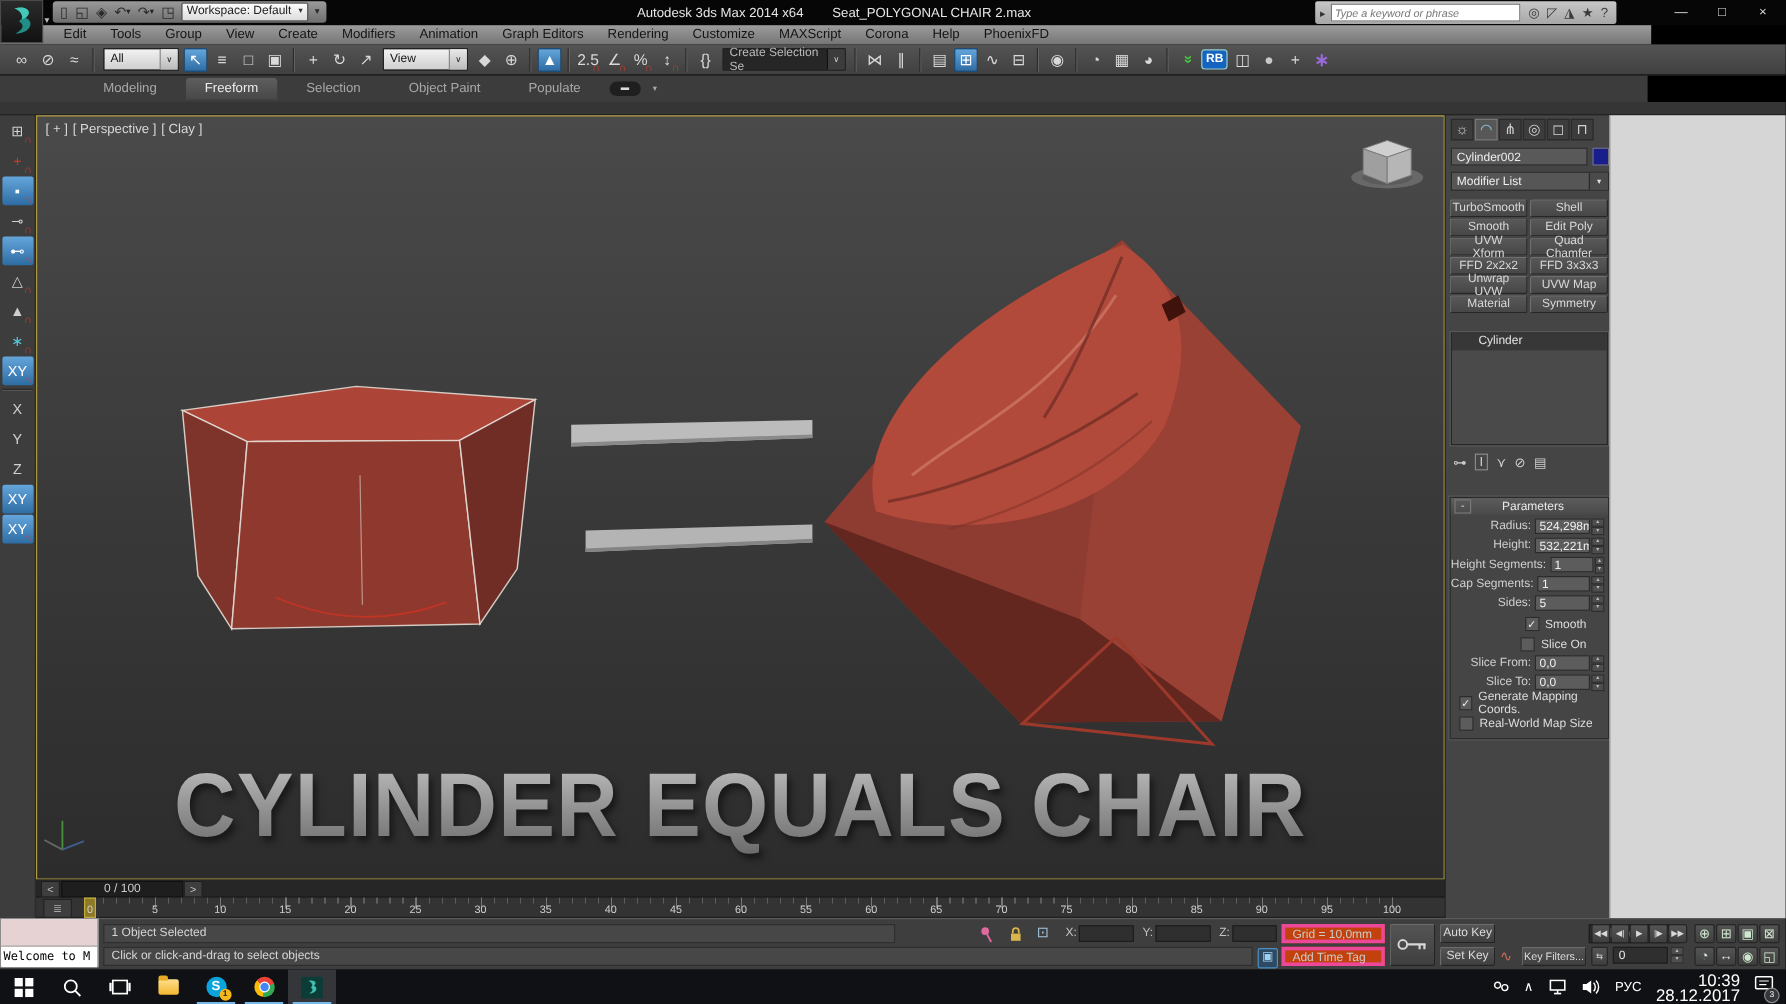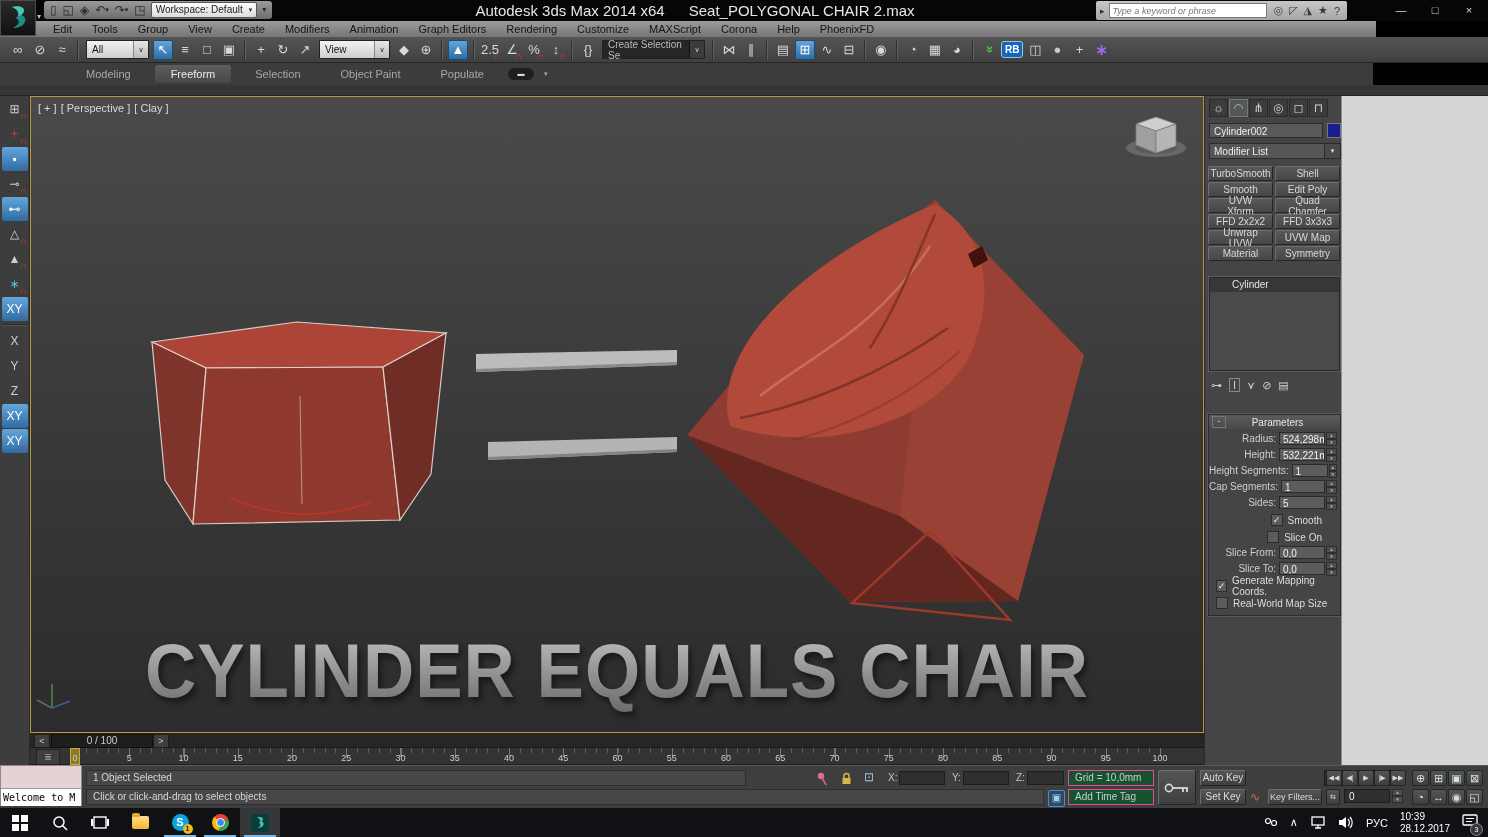--- a/index.html
+++ b/index.html
@@ -10,21 +10,21 @@
   #titlebar{left:0;top:0;width:1488px;height:21px;background:#060606;}
   #logo{left:0;top:0;width:36px;height:36px;background:linear-gradient(#2b2b2b,#111);border:1px solid #4a4a4a;box-sizing:border-box;z-index:50;}
   #logo svg{display:block;margin:3px auto;}
   #logo-dd{left:37px;top:12px;color:#bbb;font-size:8px;z-index:51;}
   #qa{left:44px;top:1px;height:18px;background:linear-gradient(#9a9a9a,#6e6e6e);border-radius:3px;padding:0 6px;gap:5px;z-index:40;}
   .qa-btn{color:#2a2a2a;font-size:12px;line-height:18px;cursor:default;}
   .qa-btn .dd{font-size:7px;vertical-align:2px;color:#222;}
   #workspace-dd{background:linear-gradient(#fdfdfd,#dcdcdc);border:1px solid #555;border-radius:2px;color:#222;
     font-size:10px;height:14px;line-height:14px;padding:0 4px;gap:6px;}
   #workspace-dd .chev{font-size:7px;color:#333;}
-  #title-text{left:300px;top:0;width:790px;height:21px;justify-content:center;gap:24px;color:#e6e6e6;font-size:15px;}
+  #title-text{left:300px;top:0;width:790px;height:21px;justify-content:center;gap:24px;color:#e6e6e6;font-size:11px;}
   #infocenter{left:1096px;top:1px;height:19px;background:linear-gradient(#c7c7c7,#a7a7a7);border-radius:2px;padding:0 4px;gap:4px;}
   #infocenter .tog{color:#333;font-size:9px;}
   #search-input{width:150px;height:13px;border:1px solid #777;background:#fff;font-size:9px;font-style:italic;color:#666;
     font-family:"Liberation Sans",sans-serif;padding:0 3px;}
   .ic-ico{color:#3a3a3a;font-size:11px;padding:0 3px;}
   #win-controls{left:1384px;top:0;height:20px;gap:0;}
   .win-btn{width:34px;height:20px;text-align:center;line-height:20px;color:#ddd;font-size:11px;}
   
   #menubar{left:0;top:21px;width:1376px;height:16px;background:linear-gradient(#9c9c9c,#757575);padding-left:44px;box-sizing:border-box;gap:2px;}
   .menu-item{color:#141414;font-size:11px;padding:0 9px;line-height:16px;}
@@ -104,21 +104,21 @@
   #track-tool{position:absolute;left:6px;top:1px;width:22px;height:14px;background:#3e3e3e;border:1px solid #222;color:#aaa;font-size:9px;text-align:center;line-height:14px;}
   #ticks-minor{position:absolute;left:45px;top:0;width:1088px;height:5px;background:repeating-linear-gradient(90deg,#5d5d5d 0 1px,transparent 1px 10.85px);}
   #ticks-major{position:absolute;left:45px;top:0;width:1088px;height:9px;background:repeating-linear-gradient(90deg,#777 0 1px,transparent 1px 54.25px);}
   #marker0{position:absolute;left:40px;top:0;width:10px;height:17px;background:#8d7a26;border:1px solid #c3ab3e;box-sizing:border-box;}
   .tick-num{position:absolute;top:5px;transform:translateX(-50%);color:#cfcfcf;font-size:9px;}
   
   #statusbar{left:0;top:765px;width:1488px;height:43px;background:#3e3e3e;border-top:1px solid #5a5a5a;box-sizing:border-box;font-size:10px;color:#ccc;}
   .fld-flat{position:absolute;height:16px;background:#474747;border:1px solid #2e2e2e;box-sizing:border-box;line-height:14px;padding-left:6px;color:#d6d6d6;}
   .sb-lbl{position:absolute;color:#c3c3c3;}
   .sb-fld{position:absolute;height:14px;background:#2f2f2f;border:1px solid #1d1d1d;box-sizing:border-box;}
-  .sb-box{position:absolute;height:16px;background:#14532d;border:1px solid #ec4899;box-sizing:border-box;line-height:14px;padding-left:6px;}
+  .sb-box{position:absolute;height:16px;background:#c2410c;border:3px solid #ec4899;box-sizing:border-box;line-height:14px;padding-left:6px;}
   .sb-btn{position:absolute;height:16px;background:linear-gradient(#545454,#3f3f3f);border:1px solid;border-color:#6c6c6c #232323 #232323 #6c6c6c;
     box-sizing:border-box;text-align:center;line-height:14px;color:#ddd;border-radius:2px;}
   #key-btn{left:1158px;top:4px;width:38px;height:35px;line-height:33px;}
   .sb-dd{position:absolute;height:16px;background:#2c2c2c;border:1px solid #1c1c1c;box-sizing:border-box;display:flex;align-items:center;color:#ddd;}
   .sb-dd .txt{flex:1;padding-left:4px;}
   .sb-dd .chev{width:13px;font-size:7px;text-align:center;color:#bbb;}
   .pb-btn{width:16px;height:16px;background:linear-gradient(#545454,#3f3f3f);border:1px solid #262626;box-sizing:border-box;color:#d8d8d8;
     font-size:7px;display:flex;align-items:center;justify-content:center;border-radius:2px;}
   .nav-btn{width:17px;height:16px;background:linear-gradient(#545454,#3f3f3f);border:1px solid #262626;box-sizing:border-box;color:#cfe6cf;
     font-size:11px;display:flex;align-items:center;justify-content:center;border-radius:2px;}
@@ -133,21 +133,21 @@
   .circle-ico{width:17px;height:17px;border-radius:50%;position:relative;}
   #skype-ico{background:#0aa4dc;color:#fff;font-weight:bold;font-size:11px;text-align:center;line-height:17px;}
   #skype-badge{position:absolute;right:-4px;bottom:-3px;width:10px;height:10px;border-radius:50%;background:#f5b81c;color:#222;font-size:7px;line-height:10px;text-align:center;font-weight:bold;}
   #chrome-ico{background:conic-gradient(from -50deg,#ea4335 0 120deg,#34a853 0 240deg,#fbbc05 0 360deg);}
   #chrome-ico::after{content:"";position:absolute;left:4px;top:4px;width:9px;height:9px;border-radius:50%;background:#4285f4;border:1.5px solid #fff;box-sizing:border-box;}
   #folder-ico{width:17px;height:13px;background:linear-gradient(#ffdf8e,#f2b82f);border-radius:2px;position:relative;}
   #folder-ico::before{content:"";position:absolute;left:0;top:-3px;width:8px;height:4px;background:#e8aa25;border-radius:2px 2px 0 0;}
   #max-ico{width:18px;height:18px;background:#0c3c38;display:flex;align-items:center;justify-content:center;}
   #tray{position:absolute;right:0;top:0;height:29px;display:flex;align-items:center;gap:12px;padding-right:10px;color:#fff;}
   .tray-txt{font-size:11px;}
-  #clock{font-size:10px;text-align:left;line-height:12px;}
+  #clock{font-size:14px;text-align:right;line-height:12px;}
   #notif{position:relative;}
   #notif-badge{position:absolute;right:-5px;bottom:-4px;width:11px;height:11px;border-radius:50%;background:#33363b;border:1px solid #888;color:#fff;font-size:7px;line-height:11px;text-align:center;}
 </style>
 </head>
 <body>
 
 <div class="abs" id="titlebar"></div>
 <div class="abs" id="logo">
   <svg width="28" height="28" viewBox="0 0 28 28">
     <path d="M8,3 C18,0 24,6 17,11 C25,13 22,24 9,24 C15,21 17,17 12,14 C17,11 14,5 8,3 Z" fill="#1f8f86"></path>

